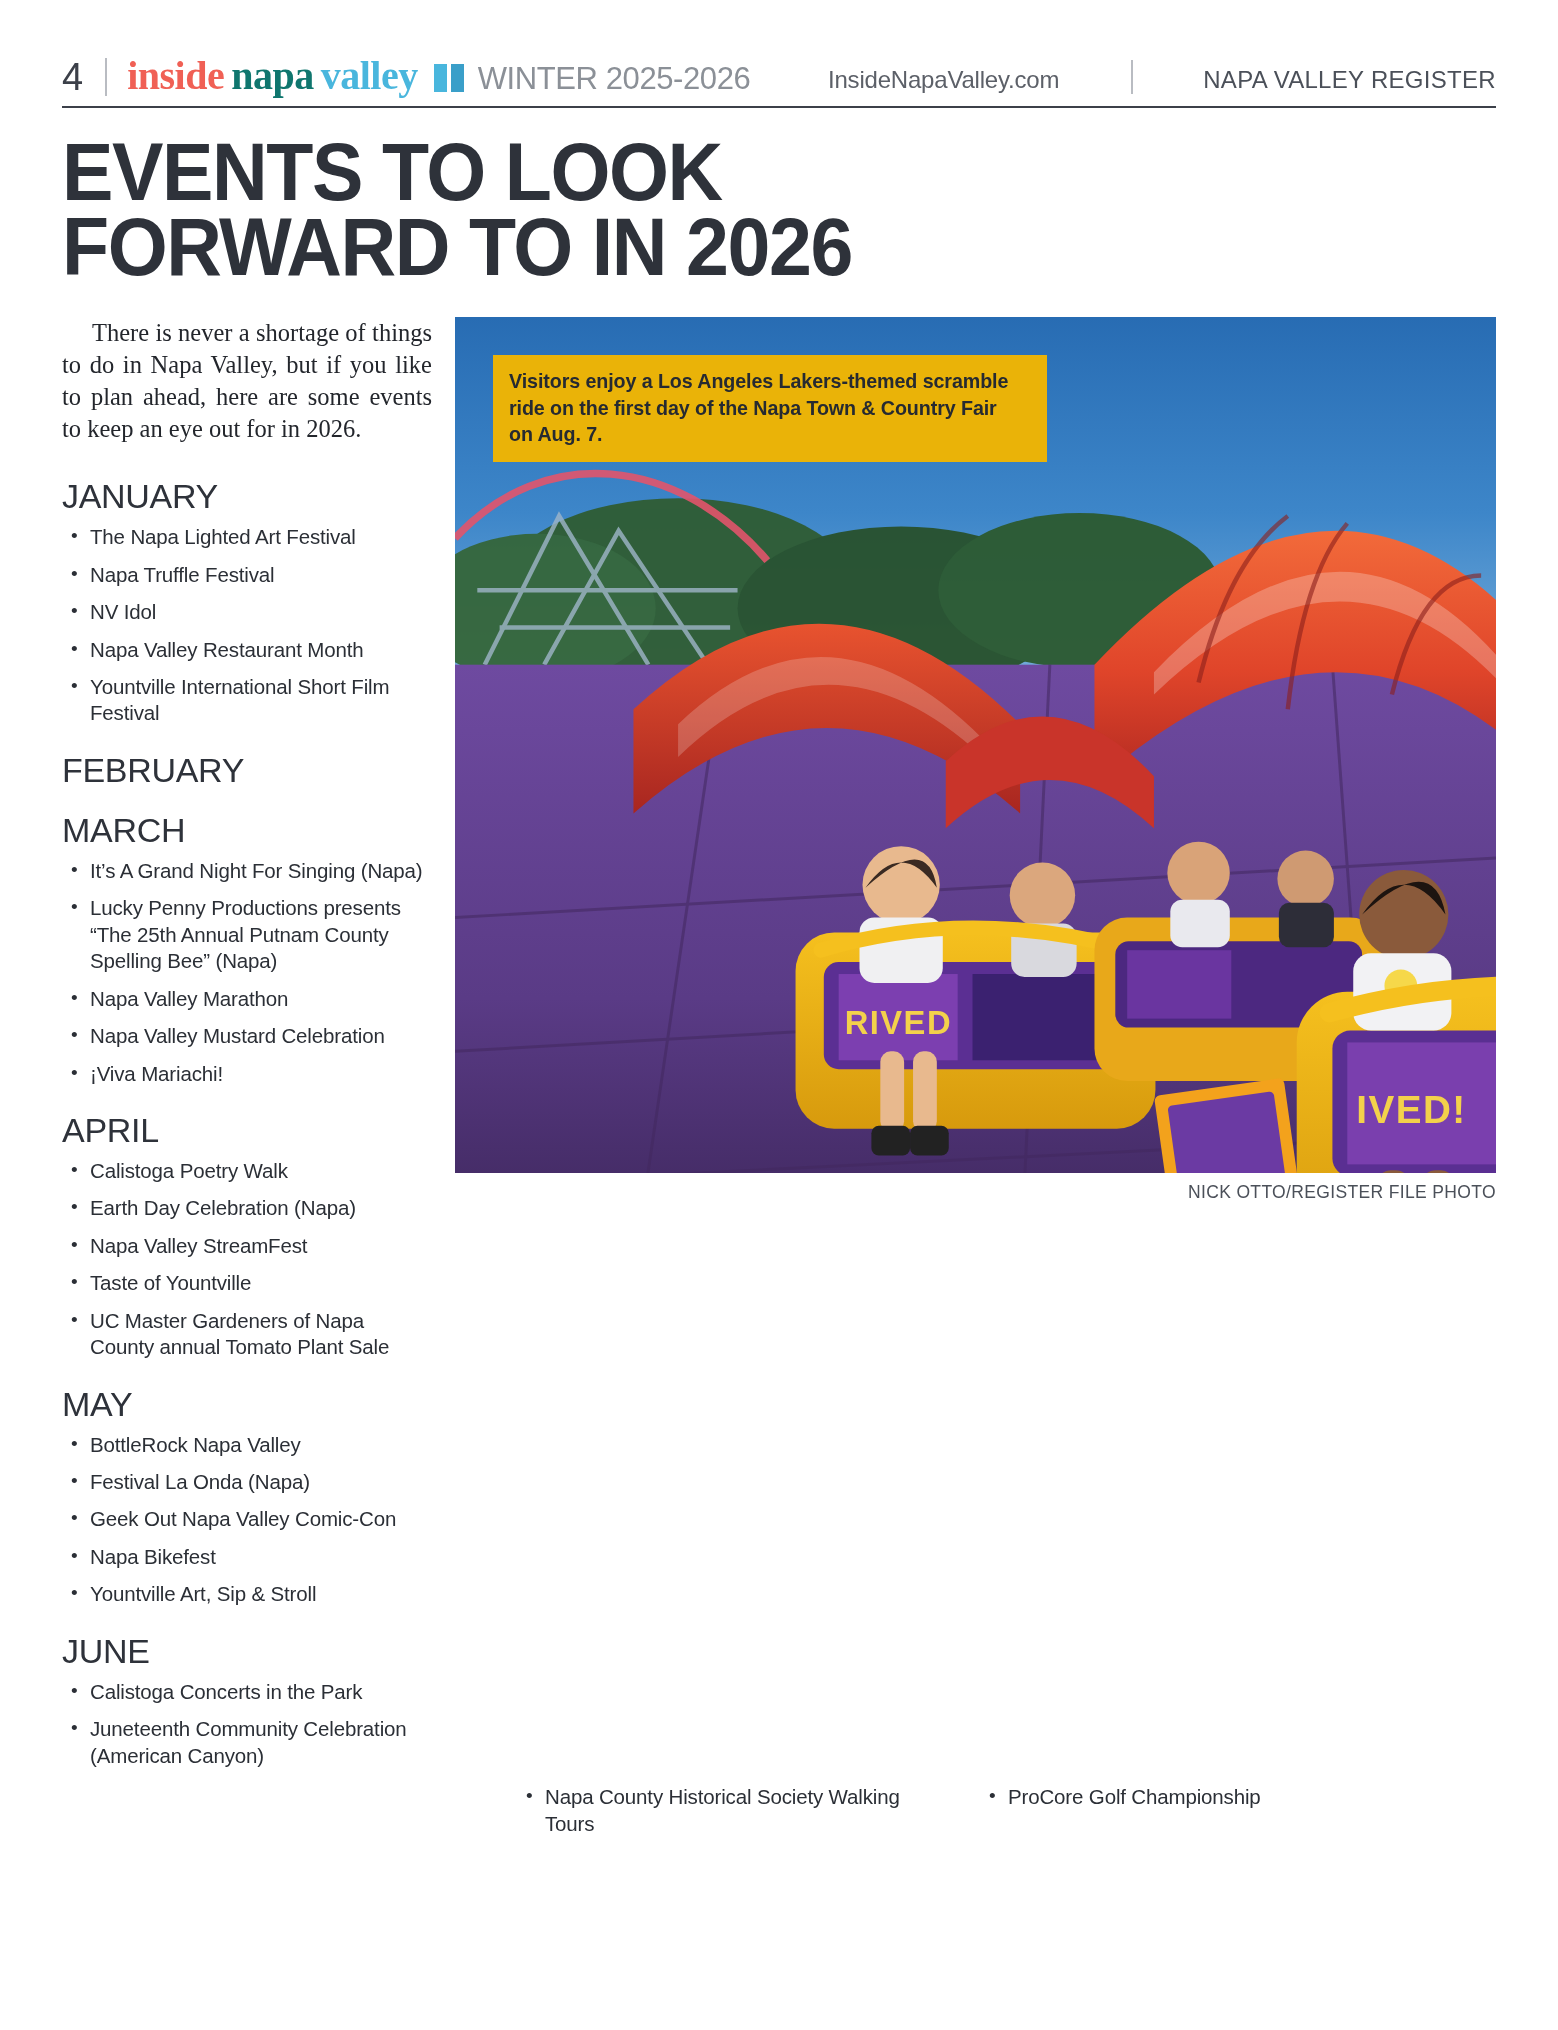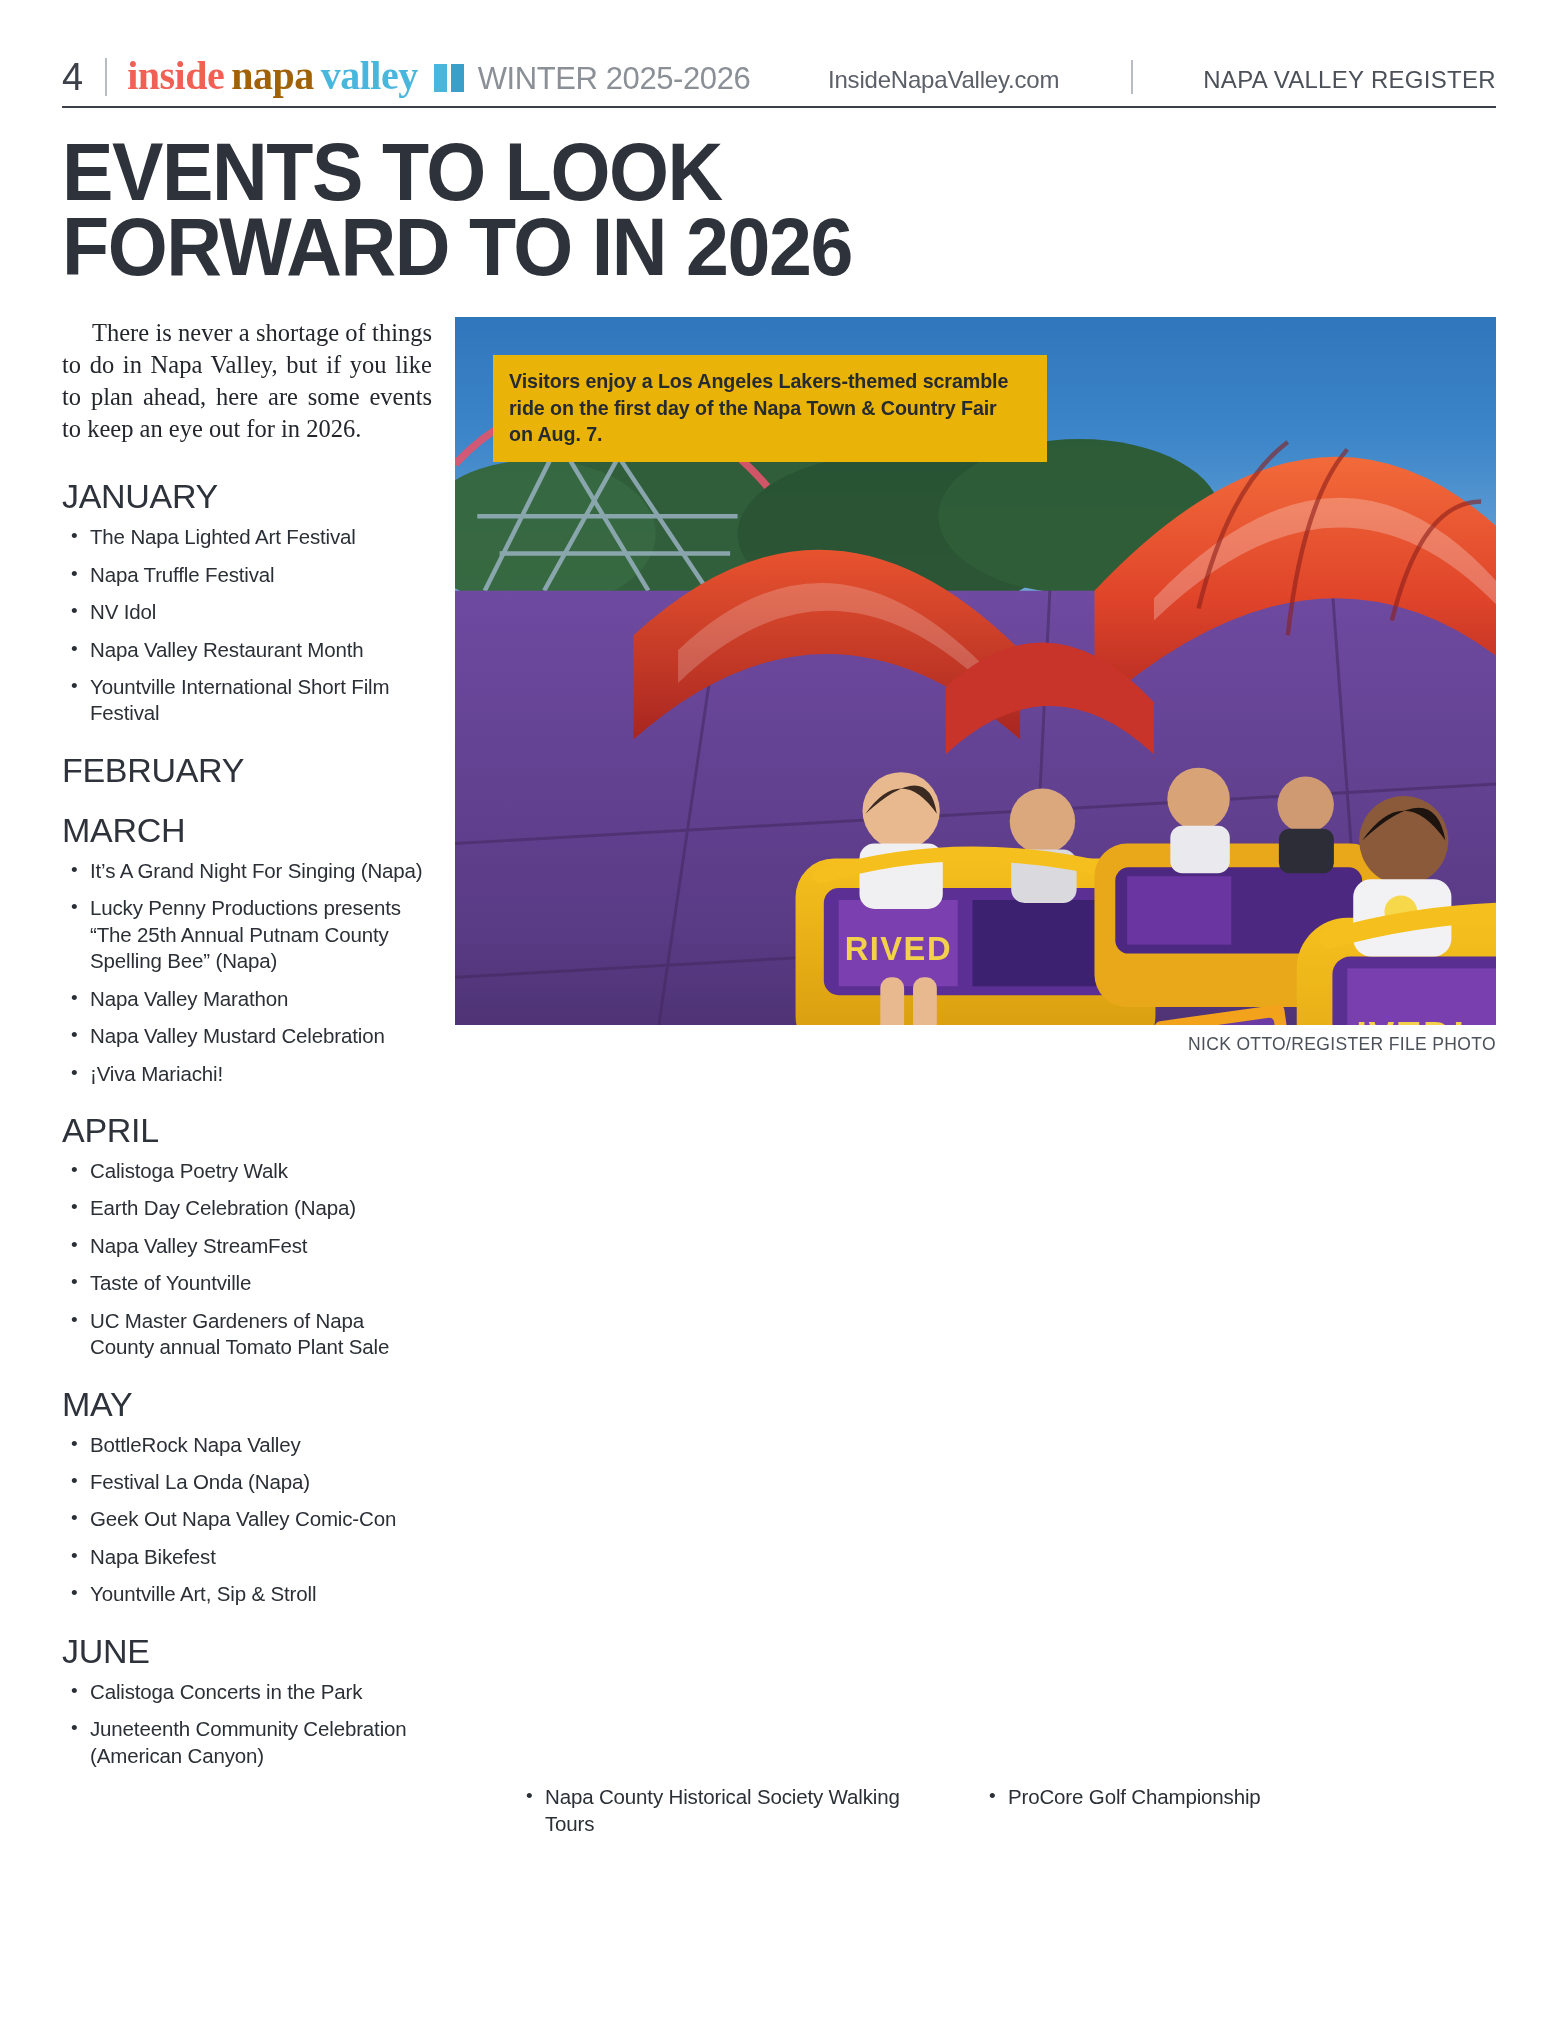--- a/index.html
+++ b/index.html
@@ -46,21 +46,21 @@
   .logo {
     font-family: "Liberation Serif", serif;
     font-size: 40px;
     font-weight: 700;
     line-height: 1;
     letter-spacing: -0.5px;
     padding-bottom: 2px;
     white-space: nowrap;
   }
   .logo .inside { color: #f06055; }
-  .logo .napa   { color: #a16207; margin-left: 7px; }
+  .logo .napa   { color: #0f766e; margin-left: 7px; }
   .logo .valley { color: #49b6dd; margin-left: 7px; }
 
   .flagbars {
     display: inline-flex;
     gap: 4px;
     margin: 0 14px 6px 16px;
   }
   .flagbars i {
     display: block;
     width: 13px;
@@ -135,21 +135,21 @@
     text-align: justify;
     text-indent: 30px;
     margin: 0;
     hyphens: auto;
   }
 
   
   .photo {
     position: relative;
     width: 100%;
-    height: 708px;
+    height: 856px;
     overflow: hidden;
     background: #4a2a6b;
   }
   .photo svg { display: block; width: 100%; height: 100%; }
 
   .caption-box {
     position: absolute;
     left: 38px;
     top: 38px;
     width: 554px;

